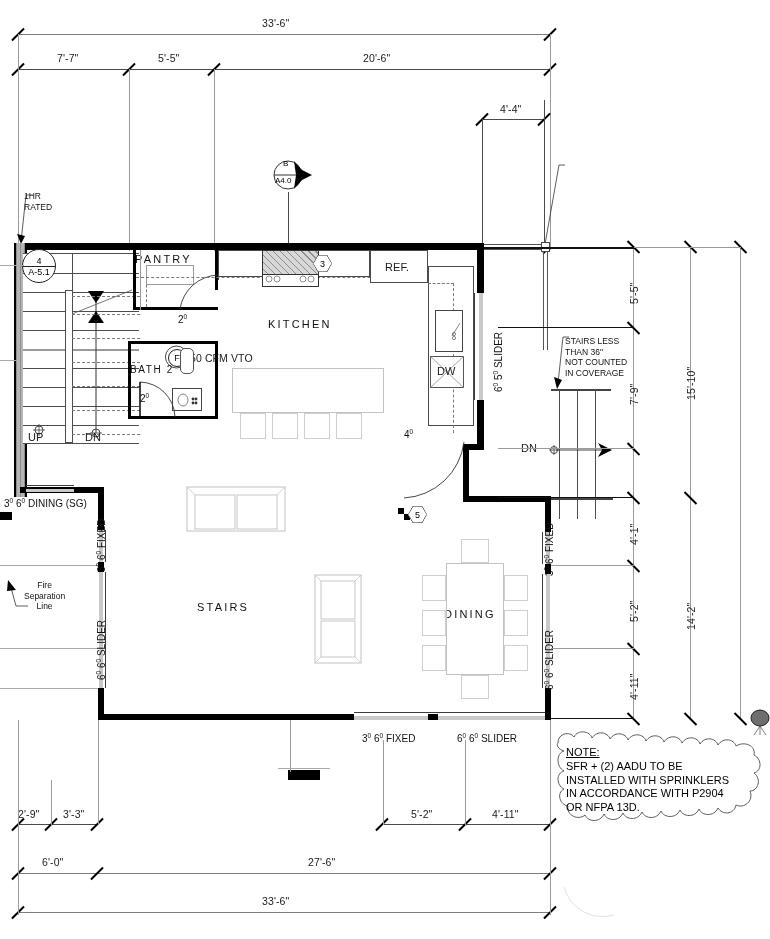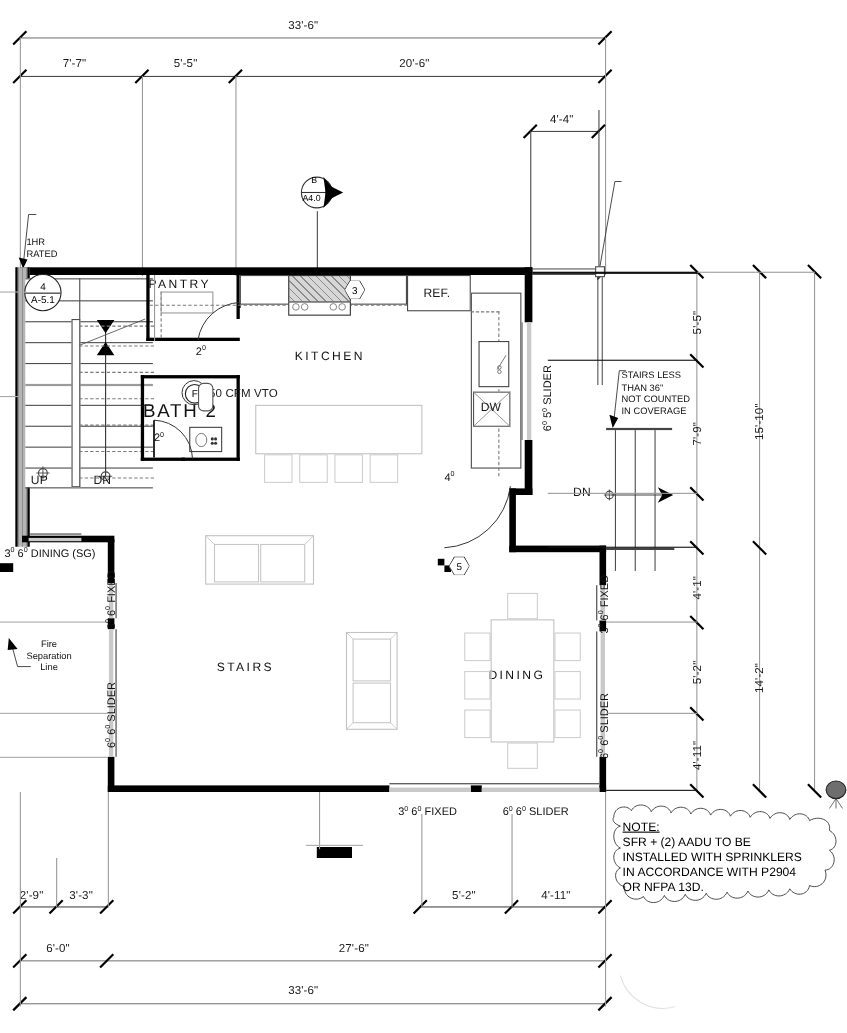--- a/index.html
+++ b/index.html
@@ -96,21 +96,21 @@
       <circle cx="16" cy="20" r="14" fill="#fff" stroke="#333" stroke-width="1"></circle>
       <line x1="2" y1="20" x2="30" y2="20" stroke="#333" stroke-width="1"></line>
       <path d="M22,6 L34,20 L22,34 L24,20 Z" fill="#000"></path>
       <path d="M24,12 L40,20 L24,28 Z" fill="#000"></path>
     </svg>
   </div>
   <div class="abs" style="left:283px;top:159px;font-size:8px;">B</div>
   <div class="abs" style="left:275px;top:176px;font-size:8px;">A4.0</div>
   <div class="exline dark" style="left:288px;top:192px;height:59px;"></div>
 
-  <div class="anno" style="left:24px;top:191px;margin-top:24px;">1HR
+  <div class="anno" style="left:24px;top:191px;">1HR
 RATED</div>
   <svg class="abs" style="left:12px;top:192px;" width="22" height="55">
     <path d="M21,3 L14,3 L9,50" stroke="#333" stroke-width="0.8" fill="none"></path>
     <path d="M9,52 L5,42 L13,44 Z" fill="#000"></path>
   </svg>
 
   <svg class="abs" style="left:540px;top:160px;" width="26" height="100">
     <path d="M25,5 L19,5 L4,90" stroke="#333" stroke-width="0.8" fill="none"></path>
     <path d="M3,95 L2,83 L10,88 Z" fill="#000"></path>
   </svg>
@@ -224,21 +224,21 @@
   </svg>
   <div class="winlbl" style="left:178px;top:313px;font-size:10px;">
     <span>2</span><span class="sup">0</span>
   </div>
 
   <div class="wallthin" style="left:128px;top:341px;width:3px;height:78px;"></div>
   <div class="wallthin" style="left:128px;top:341px;width:90px;height:3px;"></div>
   <div class="wallthin" style="left:215px;top:341px;width:3px;height:78px;"></div>
   <div class="wallthin" style="left:128px;top:416px;width:40px;height:3px;"></div>
   <div class="wallthin" style="left:165px;top:416px;width:53px;height:3px;"></div>
-  <div class="roomlbl" style="left:130px;top:364px;font-size:17px;letter-spacing:1.6px;">BATH 2</div>
+  <div class="roomlbl" style="left:130px;top:364px;font-size:10px;letter-spacing:1.6px;">BATH 2</div>
 
   <div class="circsym" style="left:168px;top:349px;width:16px;height:16px;">
     <span>F</span>
   </div>
   <svg class="abs" style="left:164px;top:345px;" width="24" height="24">
     <path d="M20,4 A11,11 0 1 0 20,20" stroke="#333" stroke-width="0.9" fill="none"></path>
   </svg>
   <div class="dimtxt" style="left:190px;top:353px;font-size:10.5px;">50 CFM VTO</div>
 
   <div class="fxd" style="left:180px;top:348px;width:14px;height:26px;border-radius:5px;border-color:#555;"></div>

